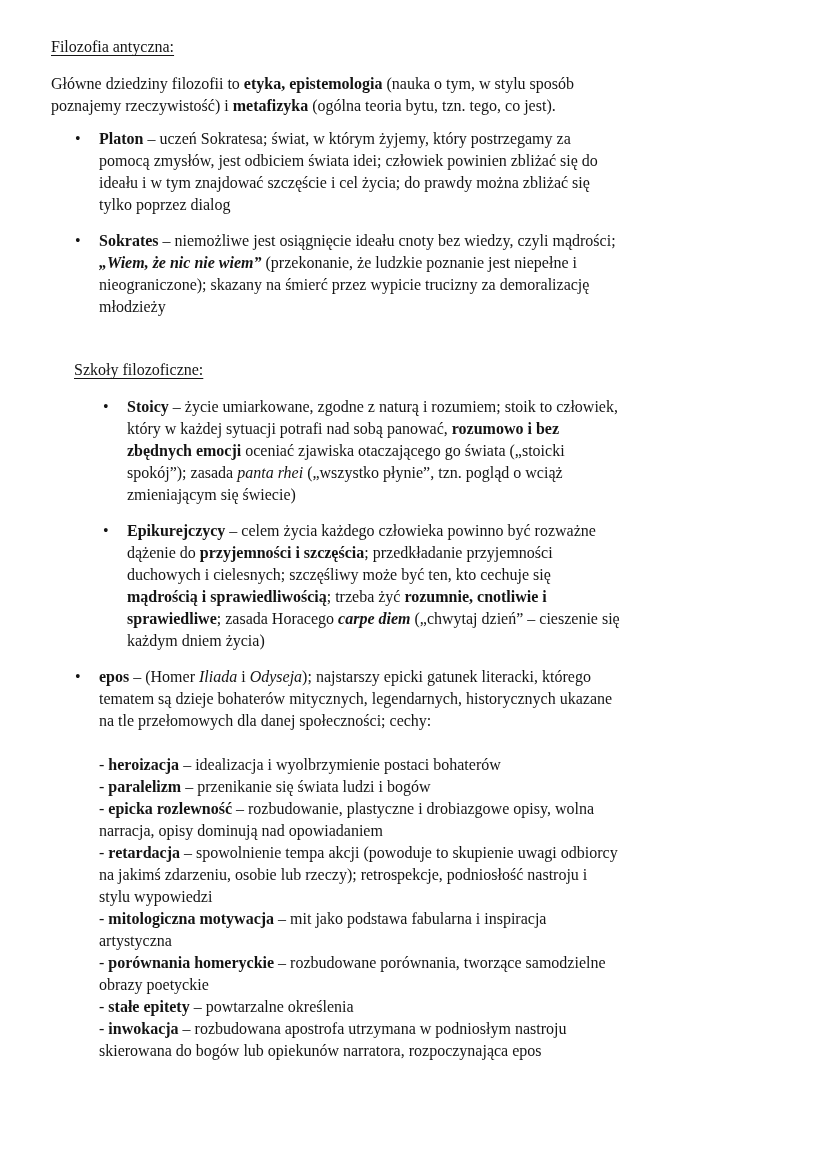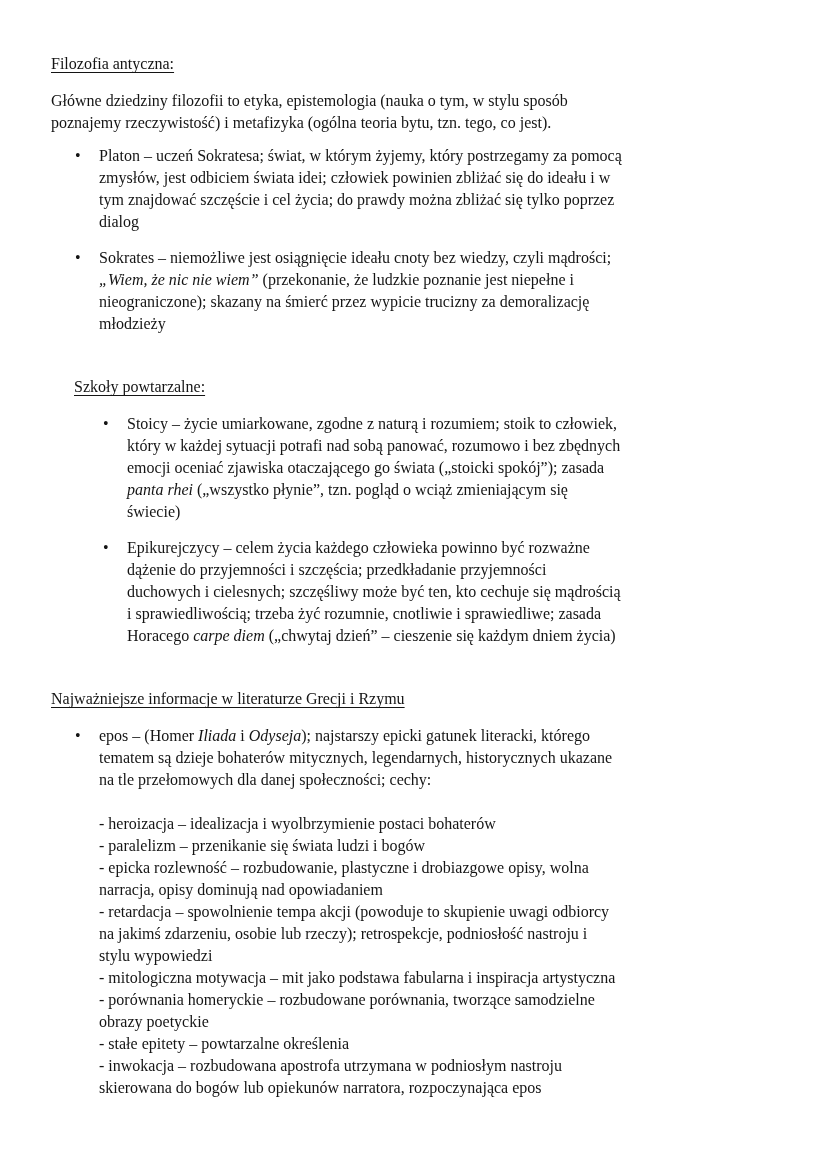--- a/index.html
+++ b/index.html
@@ -4,22 +4,22 @@
 <style>
   * { margin:0; padding:0; box-sizing:border-box; }
   html, body { background:#ffffff; }
   body {
     width:828px; height:1171px;
     font-family:"Liberation Serif", serif;
     font-size:16px; line-height:22px;
     color:#141414;
     overflow:hidden;
   }
-  .page { padding:53px 50px 0 51px; width:672px; }
-  .b { font-weight:normal; }
+  .page { padding:36px 50px 0 51px; width:672px; }
+  .b { font-weight:bold; }
   .i { font-style:italic; }
   .u { text-decoration:underline; text-underline-offset:3px; }
   .heading { margin-bottom:15px; }
   .heading.indent1 { margin-left:23px; }
   .paragraph { margin-bottom:11px; }
   ul.list { list-style:none; margin:0 0 0 0; }
   ul.list.indent1 { padding-left:48px; }
   ul.list.indent2 { padding-left:76px; }
   ul.list li { position:relative; margin-bottom:14px; }
   ul.list li::before {
@@ -33,23 +33,22 @@
 <body>
 
 <div class="page">
   <div id="doc">
       <div class="heading indent0"><span class="u">Filozofia antyczna:</span></div>
       <div class="paragraph indent0"><span>Główne dziedziny filozofii to </span><span class="b">etyka, epistemologia</span><span> (nauka o tym, w stylu sposób poznajemy rzeczywistość) i </span><span class="b">metafizyka</span><span> (ogólna teoria bytu, tzn. tego, co jest).</span></div>
       <ul class="list indent1">
         <li><span class="b">Platon</span><span> – uczeń Sokratesa; świat, w którym żyjemy, który postrzegamy za pomocą zmysłów, jest odbiciem świata idei; człowiek powinien zbliżać się do ideału i w tym znajdować szczęście i cel życia; do prawdy można zbliżać się tylko poprzez dialog</span></li>
         <li><span class="b">Sokrates</span><span> – niemożliwe jest osiągnięcie ideału cnoty bez wiedzy, czyli mądrości; </span><span class="b i">„Wiem, że nic nie wiem”</span><span> (przekonanie, że ludzkie poznanie jest niepełne i nieograniczone); skazany na śmierć przez wypicie trucizny za demoralizację młodzieży</span></li>
       </ul>
-      <div class="heading indent1"><span class="u">Szkoły powtarzalne:</span></div>
+      <div class="heading indent1"><span class="u">Szkoły filozoficzne:</span></div>
       <ul class="list indent2">
         <li><span class="b">Stoicy</span><span> – życie umiarkowane, zgodne z naturą i rozumiem; stoik to człowiek, który w każdej sytuacji potrafi nad sobą panować, </span><span class="b">rozumowo i bez zbędnych emocji</span><span> oceniać zjawiska otaczającego go świata („stoicki spokój”); zasada </span><span class="i">panta rhei</span><span> („wszystko płynie”, tzn. pogląd o wciąż zmieniającym się świecie)</span></li>
         <li><span class="b">Epikurejczycy</span><span> – celem życia każdego człowieka powinno być rozważne dążenie do </span><span class="b">przyjemności i szczęścia</span><span>; przedkładanie przyjemności duchowych i cielesnych; szczęśliwy może być ten, kto cechuje się </span><span class="b">mądrością i sprawiedliwością</span><span>; trzeba żyć </span><span class="b">rozumnie, cnotliwie i sprawiedliwe</span><span>; zasada Horacego </span><span class="b i">carpe diem</span><span> („chwytaj dzień” – cieszenie się każdym dniem życia)</span></li>
       </ul>
-      <div class="heading indent0"><span class="u">Najważniejsze informacje w literaturze Grecji i Rzymu</span></div>
       <ul class="list indent1">
         <li><span class="b">epos</span><span> – (Homer </span><span class="i">Iliada</span><span> i </span><span class="i">Odyseja</span><span>); najstarszy epicki gatunek literacki, którego tematem są dzieje bohaterów mitycznych, legendarnych, historycznych ukazane na tle przełomowych dla danej społeczności; cechy:</span><br><br><span>- </span><span class="b">heroizacja</span><span> – idealizacja i wyolbrzymienie postaci bohaterów</span><br><span>- </span><span class="b">paralelizm</span><span> – przenikanie się świata ludzi i bogów</span><br><span>- </span><span class="b">epicka rozlewność</span><span> – rozbudowanie, plastyczne i drobiazgowe opisy, wolna narracja, opisy dominują nad opowiadaniem</span><br><span>- </span><span class="b">retardacja</span><span> – spowolnienie tempa akcji (powoduje to skupienie uwagi odbiorcy na jakimś zdarzeniu, osobie lub rzeczy); retrospekcje, podniosłość nastroju i stylu wypowiedzi</span><br><span>- </span><span class="b">mitologiczna motywacja</span><span> – mit jako podstawa fabularna i inspiracja artystyczna</span><br><span>- </span><span class="b">porównania homeryckie</span><span> – rozbudowane porównania, tworzące samodzielne obrazy poetyckie</span><br><span>- </span><span class="b">stałe epitety</span><span> – powtarzalne określenia</span><br><span>- </span><span class="b">inwokacja</span><span> – rozbudowana apostrofa utrzymana w podniosłym nastroju skierowana do bogów lub opiekunów narratora, rozpoczynająca epos</span></li>
       </ul>
     </div>
 </div>
 
 </body></html>

